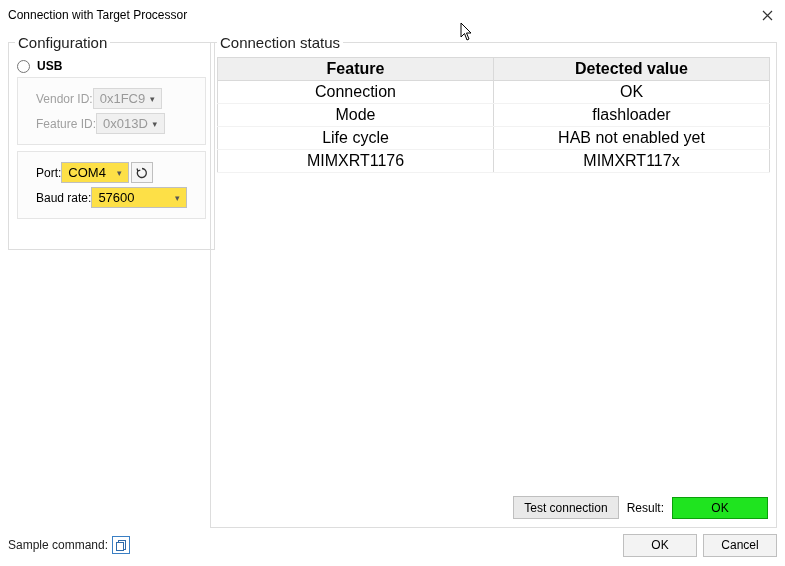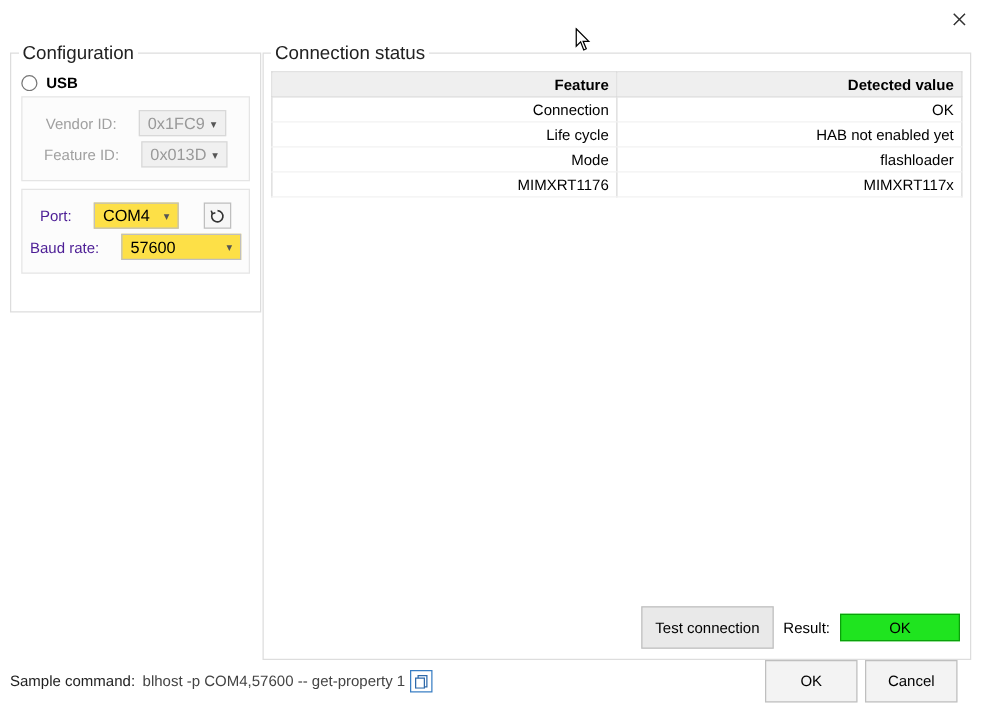--- a/index.html
+++ b/index.html
@@ -57,27 +57,27 @@
     font-weight: bold;
   }
   .radio-row input { margin: 0 3px 0 2px; }
   .inner-panel {
     border: 1px solid #e5e5e5;
     background: #fcfcfc;
     padding: 6px 6px;
     margin: 0 2px 6px 2px;
   }
   .form-row {
-    display: flex; align-items: center; justify-content: center;
-    gap: 18px;
-    margin: 4px 0;
+    display: flex; align-items: center; justify-content: flex-start;
+    gap: 0;
+    margin: 4px 12px;
   }
   .form-row label {
     text-align: right;
-    color: #4c1d95;
+    color: #000000;
     white-space: nowrap;
   }
   .form-row.disabled label { color: #a0a0a0; }
   .combo {
     display: inline-flex; align-items: center;
     border: 1px solid #bfbfbf;
     background: #fde047;
     height: 21px;
     padding: 0 2px 0 6px;
   }
@@ -93,74 +93,75 @@
   }
   .right-col { flex: 1; }
   fieldset.status { height: 494px; position: relative; }
   table.status-table {
     width: 100%;
     border-collapse: collapse;
     table-layout: fixed;
   }
   table.status-table th, table.status-table td {
     border: 1px solid #d9d9d9;
-    text-align: right;
+    text-align: center;
     padding: 2px 6px;
-    font-size: 12px;
+    font-size: 16px;
     height: 20px;
     overflow: hidden;
   }
   table.status-table th {
     background: #efefef;
     font-weight: bold;
   }
   table.status-table td { border-top: none; border-bottom: 1px solid #f2f2f2; }
   .status-footer {
     position: absolute;
     right: 8px; bottom: 8px;
     display: flex; align-items: center; gap: 8px;
   }
   .btn {
-    height: 34px;
+    height: 23px;
     min-width: 74px;
     border: 1px solid #bfbfbf;
     background: #f3f3f3;
     padding: 0 10px;
     font-size: 12px;
     display: inline-flex; align-items: center; justify-content: center;
   }
   .btn-test { min-width: 100px; background: #e9e9e9; }
   .result-box {
     width: 96px; height: 22px;
     background: #1fe41f;
     border: 1px solid #0aa00a;
     display: inline-flex; align-items: center; justify-content: center;
     font-size: 12px;
   }
   .bottom-bar {
     position: absolute;
-    left: 8px; right: 19px; bottom: 8px;
+    left: 8px; right: 8px; bottom: 8px;
     display: flex; align-items: center;
     height: 26px;
   }
   .sample-label { color: #222; }
   .sample-cmd { margin-left: 6px; color: #444; }
   .copy-icon {
     width: 18px; height: 18px;
     border: 1px solid #3a7fc4;
     margin-left: 4px;
     display: inline-flex; align-items: center; justify-content: center;
   }
   .bottom-right { margin-left: auto; display: flex; gap: 6px; }
   .combo-wide .val { min-width: 72px; }
 </style>
 </head>
 <body>
 
 <div class="titlebar">
+  <span class="title">Connection with Target Processor</span>
   <div class="close">
     <svg width="11" height="11" viewBox="0 0 11 11">
         <path d="M1 1 L10 10 M10 1 L1 10" stroke="#333" stroke-width="1.2"></path>
       </svg>
   </div>
 </div>
 
 <svg class="cursor" width="14" height="20" viewBox="0 0 14 20">
     <path d="M1 1 L1 15 L4.5 11.5 L7 18 L9 17 L6.5 11 L11 11 Z" fill="#fff" stroke="#000" stroke-width="1"></path>
   </svg>
@@ -229,46 +230,45 @@
             <th>Feature</th>
             <th>Detected value</th>
           </tr>
         </thead>
         <tbody>
           <tr>
             <td>Connection</td>
             <td>OK</td>
           </tr>
           <tr>
+            <td>Mode</td>
+            <td>flashloader</td>
+          </tr>
+          <tr>
             <td>Life cycle</td>
             <td>HAB not enabled yet</td>
-          </tr>
-          <tr>
-            <td>Mode</td>
-            <td>flashloader</td>
           </tr>
           <tr>
             <td>MIMXRT1176</td>
             <td>MIMXRT117x</td>
           </tr>
         </tbody>
       </table>
 
       <div class="status-footer">
         <div class="btn btn-test">Test connection</div>
         <span>Result:</span>
         <div class="result-box">OK</div>
       </div>
     </fieldset>
   </div>
 </div>
 
 <div class="bottom-bar">
   <span class="sample-label">Sample command:</span>
-  <span class="sample-cmd">blhost -p COM4,57600 -- get-property 1</span>
   <div class="copy-icon">
     <svg width="11" height="12" viewBox="0 0 11 12">
         <rect x="2.5" y="1.5" width="7" height="9" fill="none" stroke="#2f6aaa" stroke-width="1"></rect>
         <rect x="0.5" y="3.5" width="7" height="8" fill="#fff" stroke="#2f6aaa" stroke-width="1"></rect>
       </svg>
   </div>
   <div class="bottom-right">
     <div class="btn">OK</div>
     <div class="btn">Cancel</div>
   </div>

